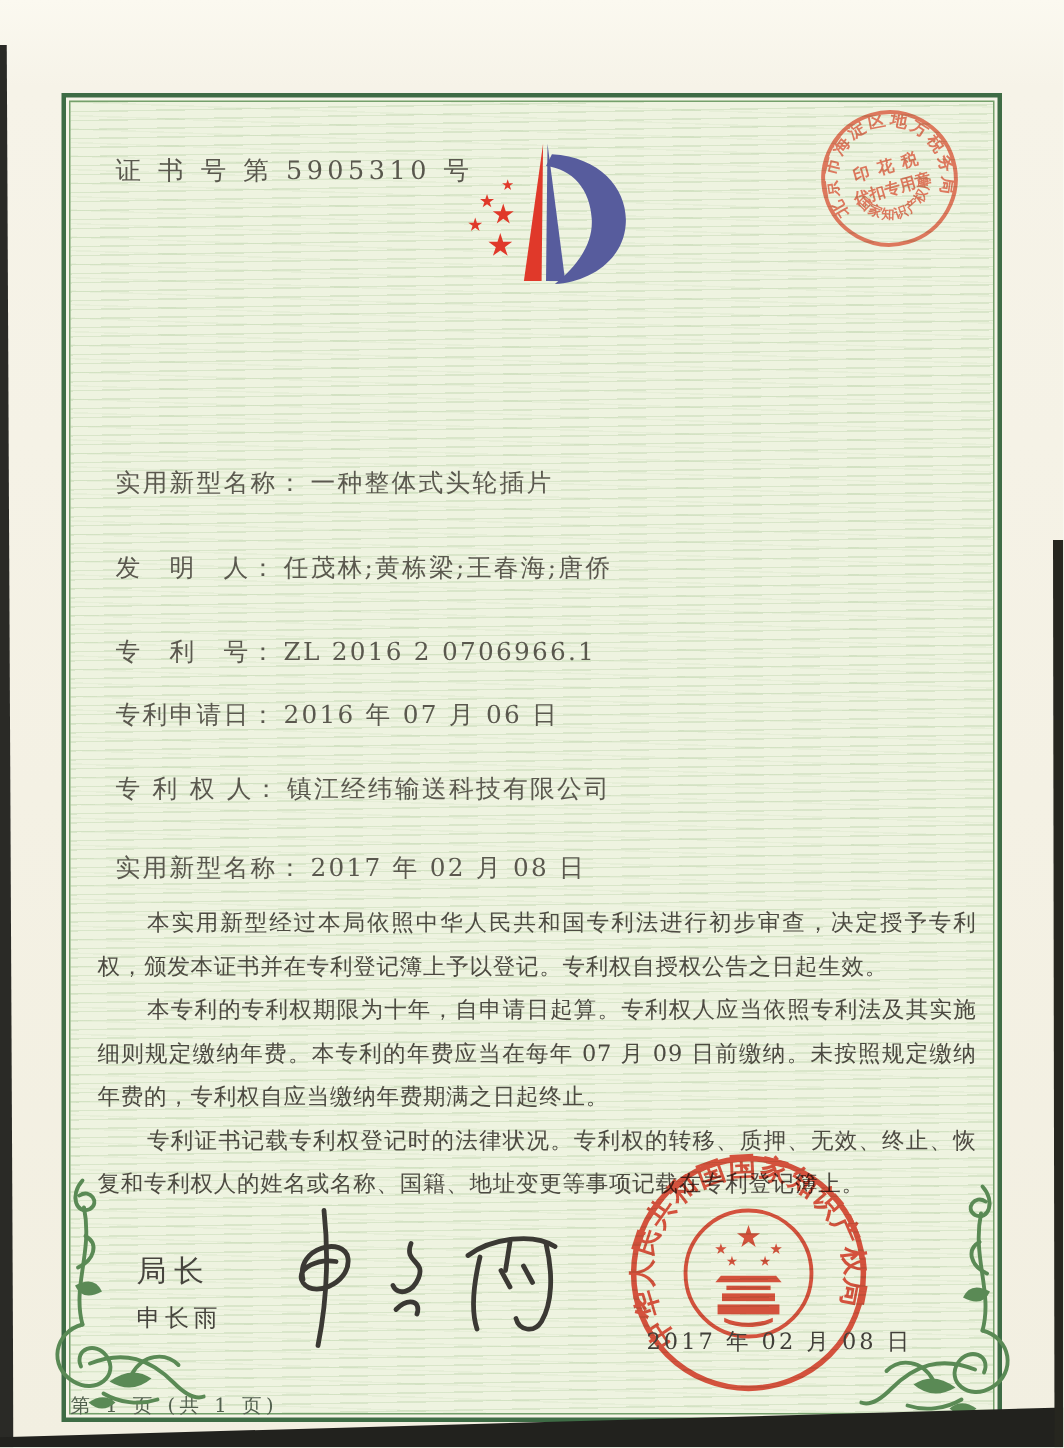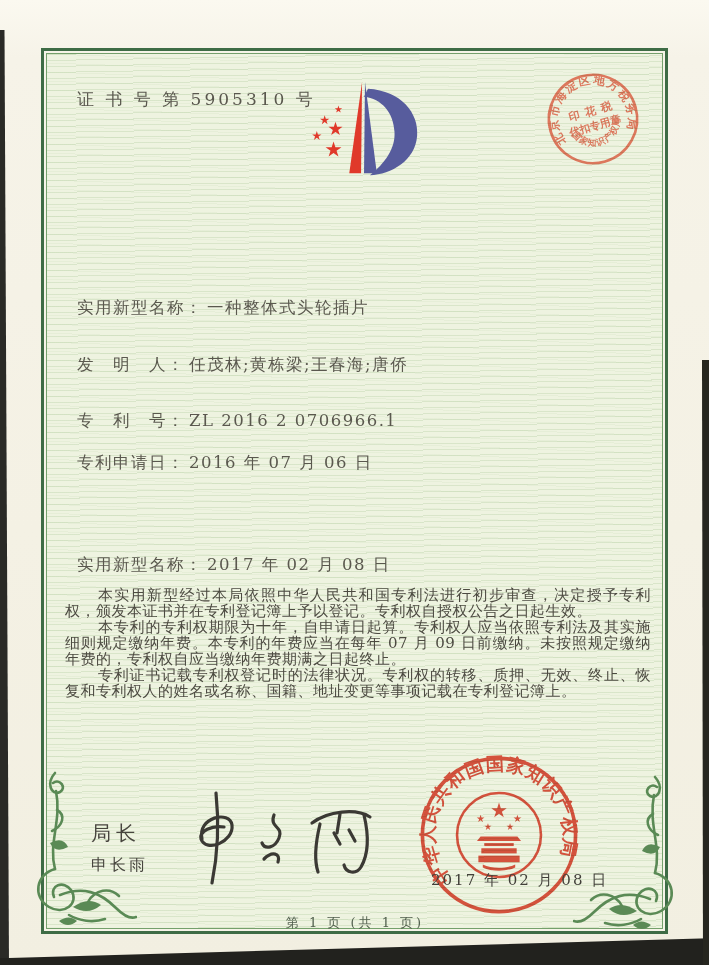--- a/index.html
+++ b/index.html
@@ -15,47 +15,47 @@
   
   .edge{position:absolute;z-index:30;}
   .edge-left{left:0;top:30px;width:10px;height:935px;background:#2a2a26;
     clip-path:polygon(0 0,45% 0,90% 100%,0 100%);}
   .edge-bottom{left:0;top:934px;width:709px;height:31px;background:#22221e;
     clip-path:polygon(0 78%,100% 14%,100% 100%,0 100%);}
   .edge-right{left:699px;top:360px;width:10px;height:605px;background:#26261f;
     clip-path:polygon(30% 0,100% 0,100% 100%,40% 100%);}
   
   .frame{
-    position:absolute;left:41px;top:48px;width:627px;height:886px;
+    position:absolute;left:41px;top:62px;width:627px;height:886px;
     border:3px solid #3e6c45;box-sizing:border-box;background:#f6f4e8;
   }
   .frame-inner{
     position:absolute;inset:2px;border:1px solid #74a06b;
     background-color:#eef3e0;
     background-image:
       repeating-linear-gradient(179deg,rgba(141,181,120,0.22) 0px,rgba(141,181,120,0.22) 1px,rgba(0,0,0,0) 1px,rgba(0,0,0,0) 6px),
       repeating-linear-gradient(2deg,rgba(160,195,140,0.10) 0px,rgba(160,195,140,0.10) 1px,rgba(0,0,0,0) 1px,rgba(0,0,0,0) 9px);
   }
   .content{position:absolute;left:3px;top:3px;width:616px;height:880px;}
   .cert-no{position:absolute;left:30px;top:34px;font-size:17px;letter-spacing:3px;color:#59574d;}
   .logo{position:absolute;left:244px;top:22px;width:148px;height:118px;}
   .title{position:absolute;left:0;top:150px;width:100%;text-align:center;
     font-size:35px;font-weight:600;letter-spacing:8px;color:#514f48;}
   .field{position:absolute;left:30px;font-size:16.5px;letter-spacing:1.5px;color:#5a584e;white-space:nowrap;}
   .f0{top:243px;} .f1{top:300px;} .f2{top:356px;} .f3{top:398px;} .f4{top:447px;} .f5{top:500px;}
   .field .val{margin-left:4px;}
   .paras{position:absolute;left:18px;top:533px;width:586px;
-    font-size:15px;line-height:16px;color:#4c4a41;text-align:justify;}
+    font-size:15px;line-height:29px;color:#4c4a41;text-align:justify;}
   .paras p{margin:0;text-indent:2.2em;letter-spacing:0.5px;}
   .director-label{position:absolute;left:44px;top:766px;font-size:20px;letter-spacing:5px;color:#47453e;}
   .director-name{position:absolute;left:44px;top:801px;font-size:16px;letter-spacing:3px;color:#47453e;}
   .signature{position:absolute;left:121px;top:733px;width:245px;height:102px;}
   .seal{position:absolute;left:371px;top:700px;width:162px;height:162px;opacity:0.88;mix-blend-mode:multiply;z-index:4;}
   .seal-date{position:absolute;left:384px;top:817px;font-size:15px;letter-spacing:2px;color:#413f39;z-index:6;}
-  .footer{position:absolute;left:0;top:860px;width:100%;text-align:center;
+  .footer{position:absolute;left:0;top:860px;width:100%;
     font-size:13px;letter-spacing:3px;color:#52604e;}
   .stamp{position:absolute;left:540px;top:66px;width:106px;height:106px;
     transform:rotate(-16deg);opacity:0.78;mix-blend-mode:multiply;z-index:20;}
   .ornament{position:absolute;width:112px;height:168px;z-index:10;}
   .orn-left{left:-19px;top:718px;}
   .orn-right{left:529px;top:722px;transform:scaleX(-1);}
 </style>
 </head>
 <body>
 
@@ -86,20 +86,23 @@
         <span>发　明　人：</span><span class="val">任茂林;黄栋梁;王春海;唐侨</span>
       </div>
       <div class="field f0">
         <span>实用新型名称：</span><span class="val">一种整体式头轮插片</span>
       </div>
       <div class="field f2">
         <span>专　利　号：</span><span class="val">ZL 2016 2 0706966.1</span>
       </div>
       <div class="field f3">
         <span>专利申请日：</span><span class="val">2016 年 07 月 06 日</span>
+      </div>
+      <div class="field f4">
+        <span>专 利 权 人：</span><span class="val">镇江经纬输送科技有限公司</span>
       </div>
       <div class="field f5">
         <span>实用新型名称：</span><span class="val">2017 年 02 月 08 日</span>
       </div>
 
       <div class="paras">
         <p>本实用新型经过本局依照中华人民共和国专利法进行初步审查，决定授予专利权，颁发本证书并在专利登记簿上予以登记。专利权自授权公告之日起生效。</p>
         <p>本专利的专利权期限为十年，自申请日起算。专利权人应当依照专利法及其实施细则规定缴纳年费。本专利的年费应当在每年 07 月 09 日前缴纳。未按照规定缴纳年费的，专利权自应当缴纳年费期满之日起终止。</p>
         <p>专利证书记载专利权登记时的法律状况。专利权的转移、质押、无效、终止、恢复和专利权人的姓名或名称、国籍、地址变更等事项记载在专利登记簿上。</p>
       </div>

